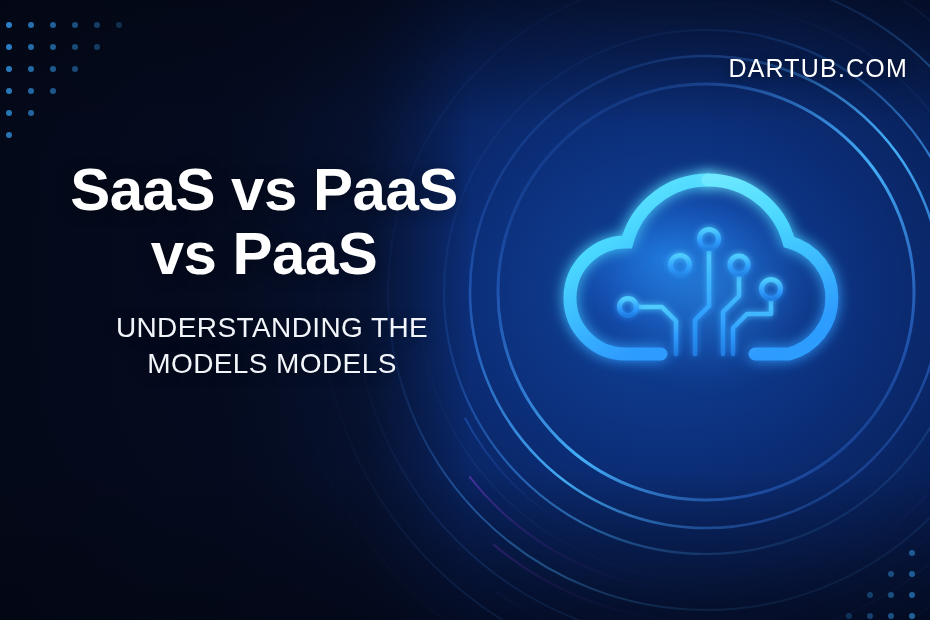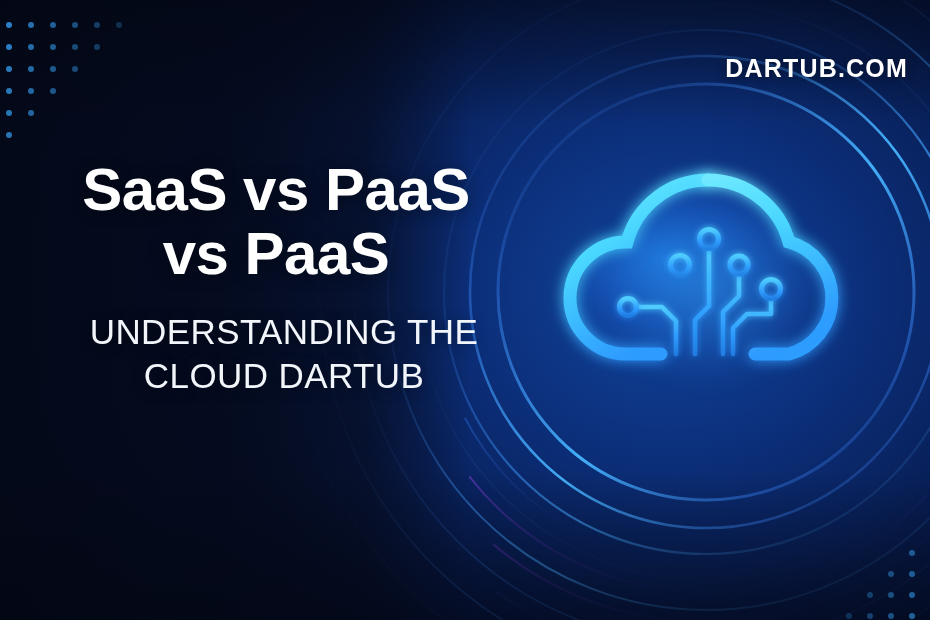--- a/index.html
+++ b/index.html
@@ -74,51 +74,51 @@
     left: 28px; top: 42px;
     width: 296px; height: 240px;
     border-radius: 50%;
     background: radial-gradient(closest-side, rgba(60,180,255,0.34), rgba(40,140,255,0.12) 58%, rgba(0,0,0,0) 78%);
     filter: blur(12px);
   }
 
   
   .title-block {
     position: absolute;
-    left: 16px;
+    left: 4px;
     top: 158px;
     width: 520px;
     text-align: center;
   }
   .title {
     color: #ffffff;
     font-weight: 700;
     font-size: 60px;
     line-height: 1.07;
     letter-spacing: -0.5px;
     margin: 0;
     text-shadow: 0 2px 16px rgba(0,0,0,0.45);
   }
   .subtitle {
     color: #f2f6fb;
     font-weight: 400;
-    font-size: 35px;
+    font-size: 28px;
     line-height: 1.26;
     letter-spacing: 0.4px;
     margin: 24px 0 0 16px;
     text-shadow: 0 2px 14px rgba(0,0,0,0.45);
   }
 
   
   .watermark {
     position: absolute;
     right: 22px;
     top: 54px;
     color: #ffffff;
-    font-weight: 700;
+    font-weight: 400;
     font-size: 25px;
     letter-spacing: 1.2px;
     text-shadow: 0 1px 10px rgba(0,0,0,0.5);
   }
 </style>
 </head>
 <body>
 
 <div id="stage">
 
@@ -307,19 +307,19 @@
     </svg>
   </div>
 
   <div class="title-block">
     <h1 class="title">
       <span>SaaS vs PaaS</span><br>
       <span>vs PaaS</span>
     </h1>
     <p class="subtitle">
       <span>UNDERSTANDING THE</span><br>
-      <span>CLOUD DARTUB</span>
+      <span>MODELS MODELS</span>
     </p>
   </div>
 
   <div class="watermark">DARTUB.COM</div>
 
 </div>
 
 </body></html>

